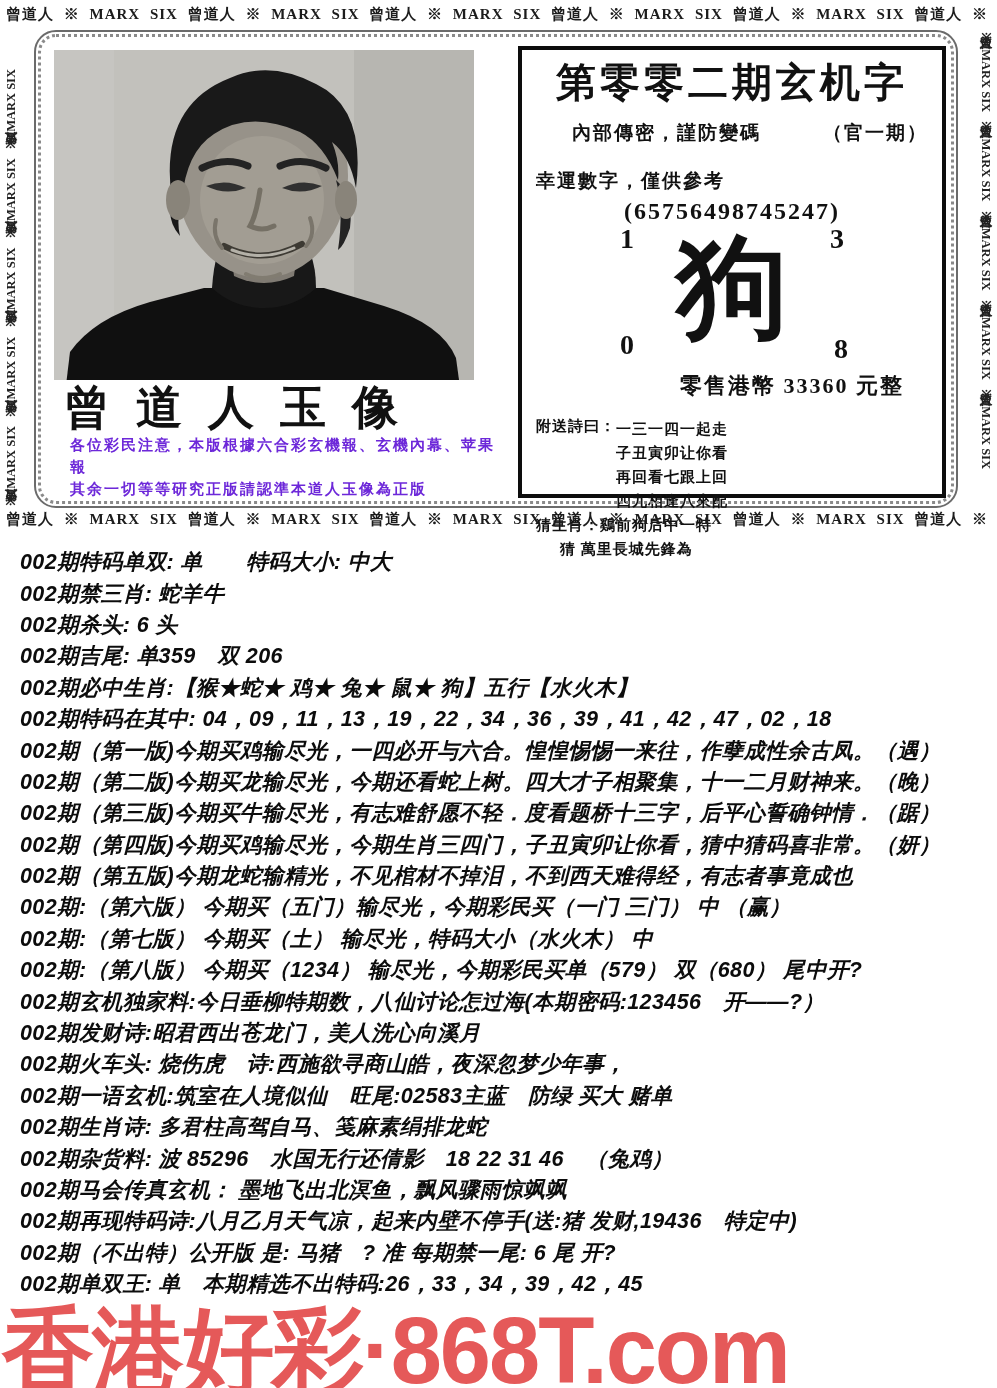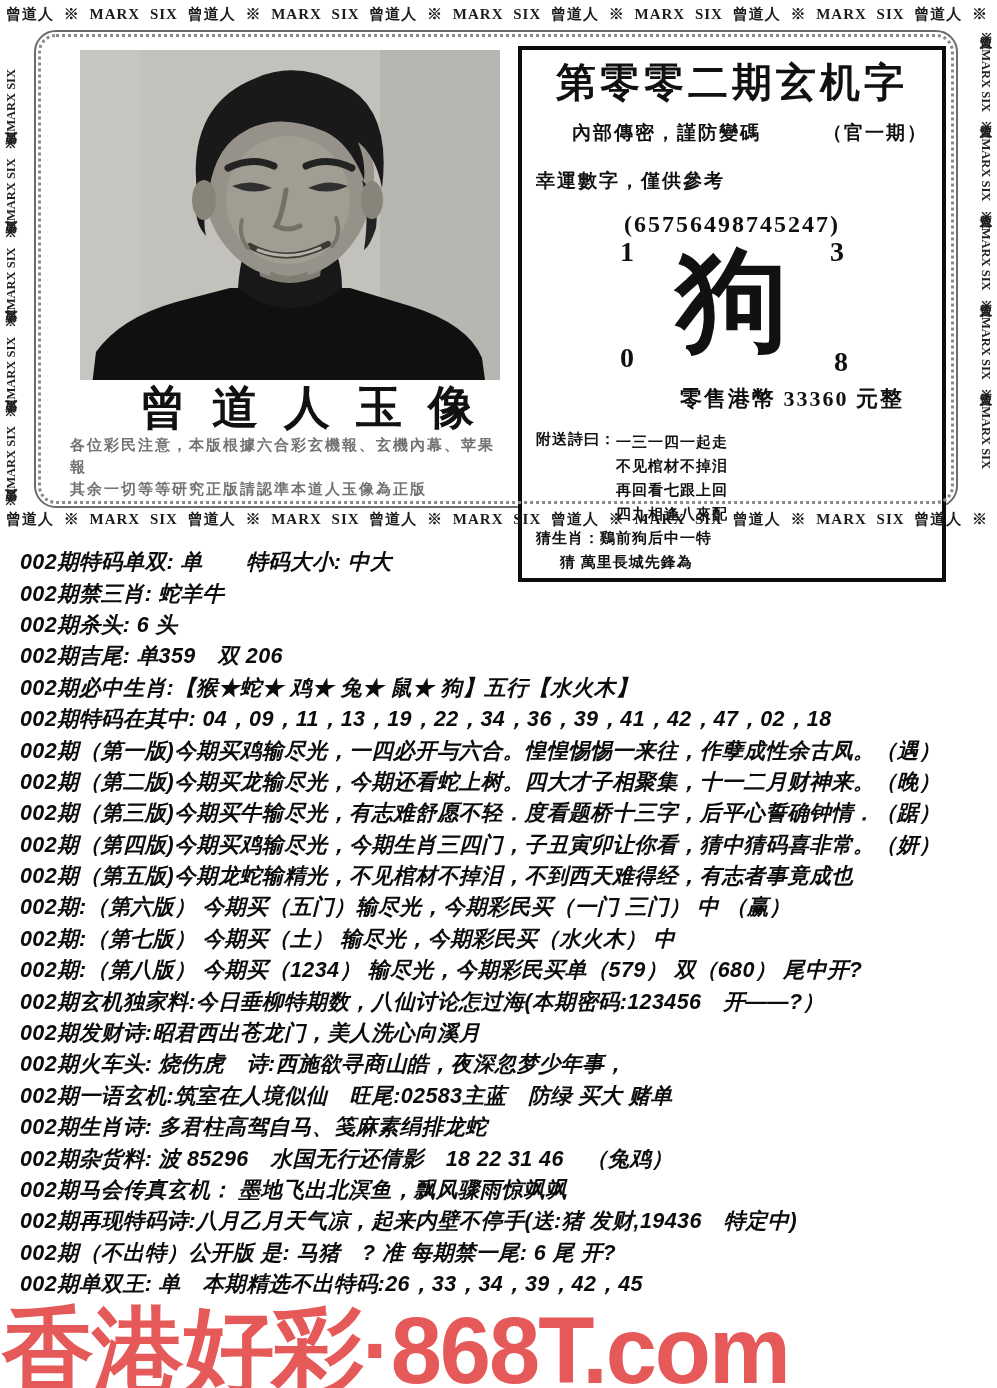--- a/index.html
+++ b/index.html
@@ -55,21 +55,21 @@
     border: 2px solid #6b6b6b;
     outline: 3px dotted #8a8a8a;
     outline-offset: -7px;
     border-radius: 22px;
     display: flex;
     padding: 10px 8px 6px 18px;
     background: #fff;
   }
 
   
-  .left-col { width: 446px; display: flex; flex-direction: column; align-items: flex-end; margin-top: 8px; }
+  .left-col { width: 446px; display: flex; flex-direction: column; align-items: flex-start; margin-top: 8px; }
   .photo {
     width: 420px; height: 352px;
     overflow: hidden;
     background: #eceae6;
   }
   .photo svg { display: block; }
   .caption {
     font-family: "Liberation Serif", serif;
     font-weight: 700;
     font-size: 46px;
@@ -79,29 +79,29 @@
     white-space: nowrap;
     text-indent: 10px;
   }
   .note {
     align-self: flex-start;
     font-family: "Liberation Serif", serif;
     font-size: 15px;
     font-weight: 600;
     line-height: 22px;
     letter-spacing: 2px;
-    color: #737373;
+    color: #6d28d9;
     padding-left: 16px;
   }
 
   
   .right-col { flex: 1; padding: 4px 2px 0 18px; }
   .mystery-box {
     border: 4px solid #0d0d0d;
-    height: 536px;
+    height: 452px;
     padding: 8px 14px 6px 14px;
     background: #fff;
   }
   .mb-title {
     text-align: center;
     font-family: "Liberation Sans", sans-serif;
     font-weight: 900;
     font-size: 40px;
     letter-spacing: 4px;
     line-height: 48px;
@@ -121,21 +121,21 @@
     font-weight: 700;
     font-size: 19px;
     margin-top: 22px;
     letter-spacing: 2px;
   }
   .mb-lucky {
     font-family: "Liberation Serif", serif;
     font-weight: 700;
     font-size: 24px;
     letter-spacing: 2px;
-    margin-top: 17px;
+    margin-top: 4px;
     text-align: center;
   }
   .mb-char-area {
     position: relative;
     width: 240px;
     height: 128px;
     margin: 2px auto 0 auto;
     text-align: center;
   }
   .zchar {
@@ -300,21 +300,21 @@
           <span class="corner bl">0</span>
           <span class="corner br">8</span>
         </div>
         <div class="mb-price">零售港幣 33360 元整</div>
         <div class="mb-poems">
           <div class="poem-col poem-left">
             <div class="poem-head">
               <span class="poem-label">附送詩曰：</span>
               <div class="poem-lines">
                 <div>一三一四一起走</div>
-                <div>不见棺材不掉泪</div>
+                <div>子丑寅卯让你看</div>
                 <div>再回看七跟上回</div>
                 <div>四九相逢八來配</div>
               </div>
             </div>
             <div class="poem-extra">猜生肖：鷄前狗后中一特</div>
             <div class="poem-extra indent">猜 萬里長城先鋒為</div>
           </div>
         </div>
       </div>
     </div>
@@ -328,21 +328,21 @@
     <div class="body-line">002期杀头: 6 头</div>
     <div class="body-line">002期吉尾: 单359　双 206</div>
     <div class="body-line">002期必中生肖:【猴★蛇★ 鸡★ 兔★ 鼠★ 狗】五行【水火木】</div>
     <div class="body-line">002期特码在其中: 04，09，11，13，19，22，34，36，39，41，42，47，02，18</div>
     <div class="body-line">002期（第一版)今期买鸡输尽光，一四必开与六合。惶惶惕惕一来往，作孽成性余古凤。（遇）</div>
     <div class="body-line">002期（第二版)今期买龙输尽光，今期还看蛇上树。四大才子相聚集，十一二月财神来。（晚）</div>
     <div class="body-line">002期（第三版)今期买牛输尽光，有志难舒愿不轻．度看题桥十三字，后平心誓确钟情．（踞）</div>
     <div class="body-line">002期（第四版)今期买鸡输尽光，今期生肖三四门，子丑寅卯让你看，猜中猜码喜非常。（妍）</div>
     <div class="body-line">002期（第五版)今期龙蛇输精光，不见棺材不掉泪，不到西天难得经，有志者事竟成也</div>
     <div class="body-line">002期:（第六版） 今期买（五门）输尽光，今期彩民买（一门 三门） 中 （赢）</div>
-    <div class="body-line">002期:（第七版） 今期买（土） 输尽光，今期彩民买（水火木） 中</div>
+    <div class="body-line">002期:（第七版） 今期买（土） 输尽光，特码大小（水火木） 中</div>
     <div class="body-line">002期:（第八版） 今期买（1234） 输尽光，今期彩民买单（579） 双（680） 尾中开?</div>
     <div class="body-line">002期玄机独家料:今日垂柳特期数，八仙讨论怎过海(本期密码:123456　开——?）</div>
     <div class="body-line">002期发财诗:昭君西出苍龙门，美人洗心向溪月</div>
     <div class="body-line">002期火车头: 烧伤虎　诗:西施欲寻商山皓，夜深忽梦少年事，</div>
     <div class="body-line">002期一语玄机:筑室在人境似仙　旺尾:02583主蓝　防绿 买大 赌单</div>
     <div class="body-line">002期生肖诗: 多君柱高驾自马、笺麻素绢排龙蛇</div>
     <div class="body-line">002期杂货料: 波 85296　水国无行还倩影　18 22 31 46　（兔鸡）</div>
     <div class="body-line">002期马会传真玄机： 墨地飞出北溟鱼，飘风骤雨惊飒飒</div>
     <div class="body-line">002期再现特码诗:八月乙月天气凉，起来内壁不停手(送:猪 发财,19436　特定中)</div>
     <div class="body-line">002期（不出特）公开版 是: 马猪　? 准 每期禁一尾: 6 尾 开?</div>

